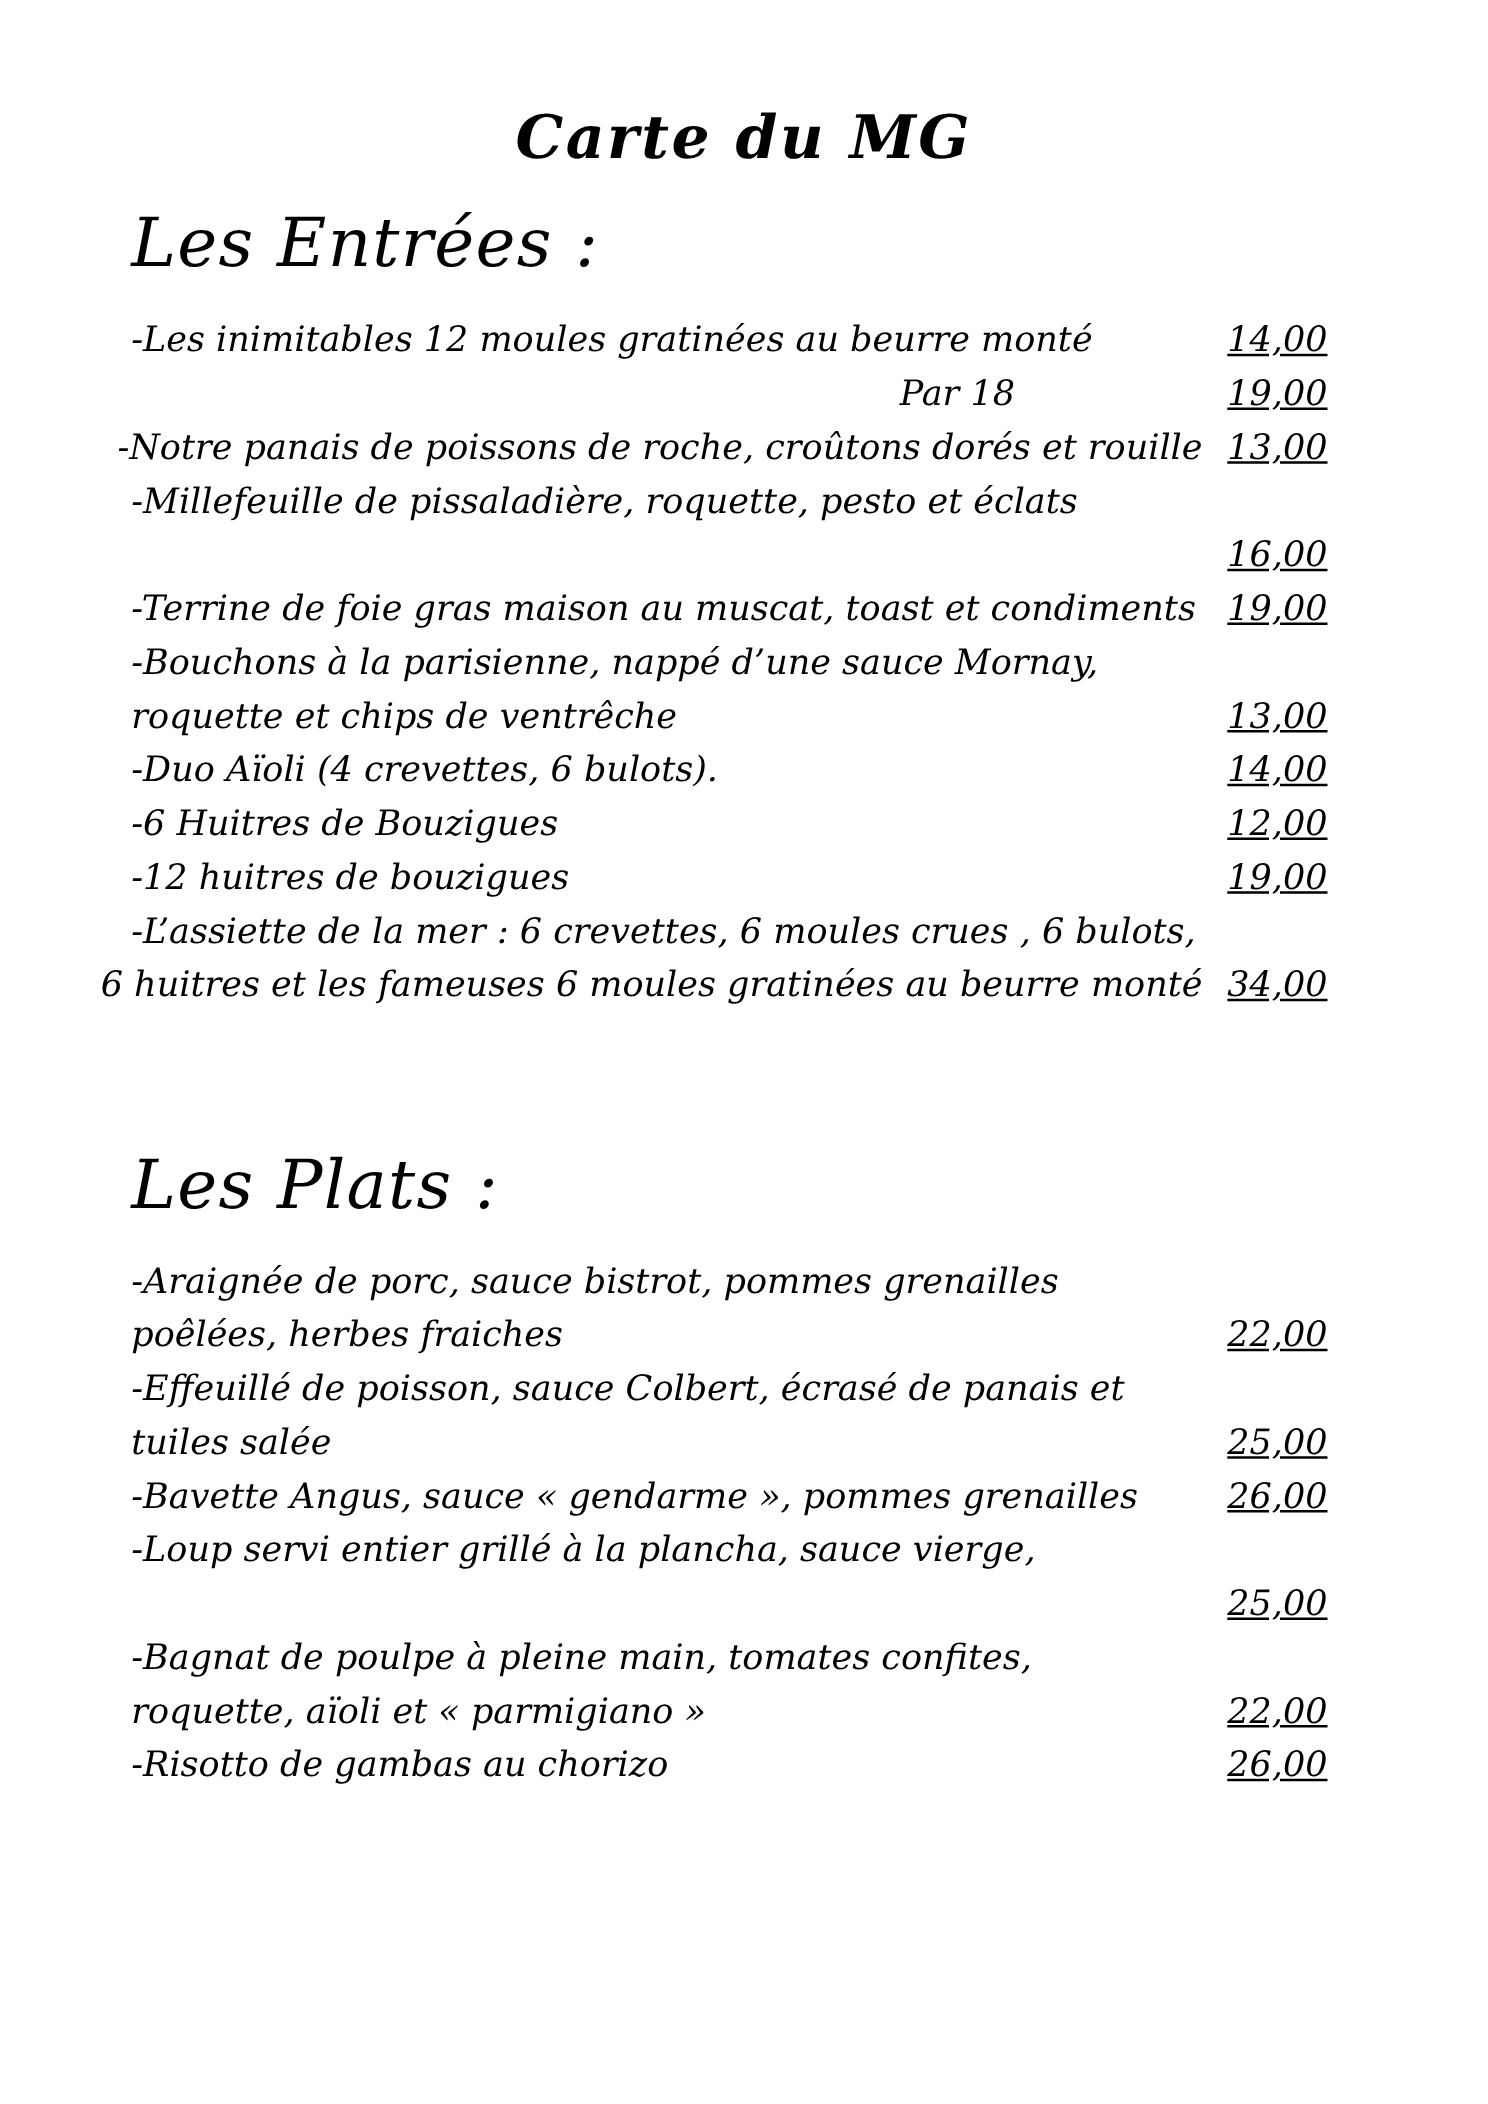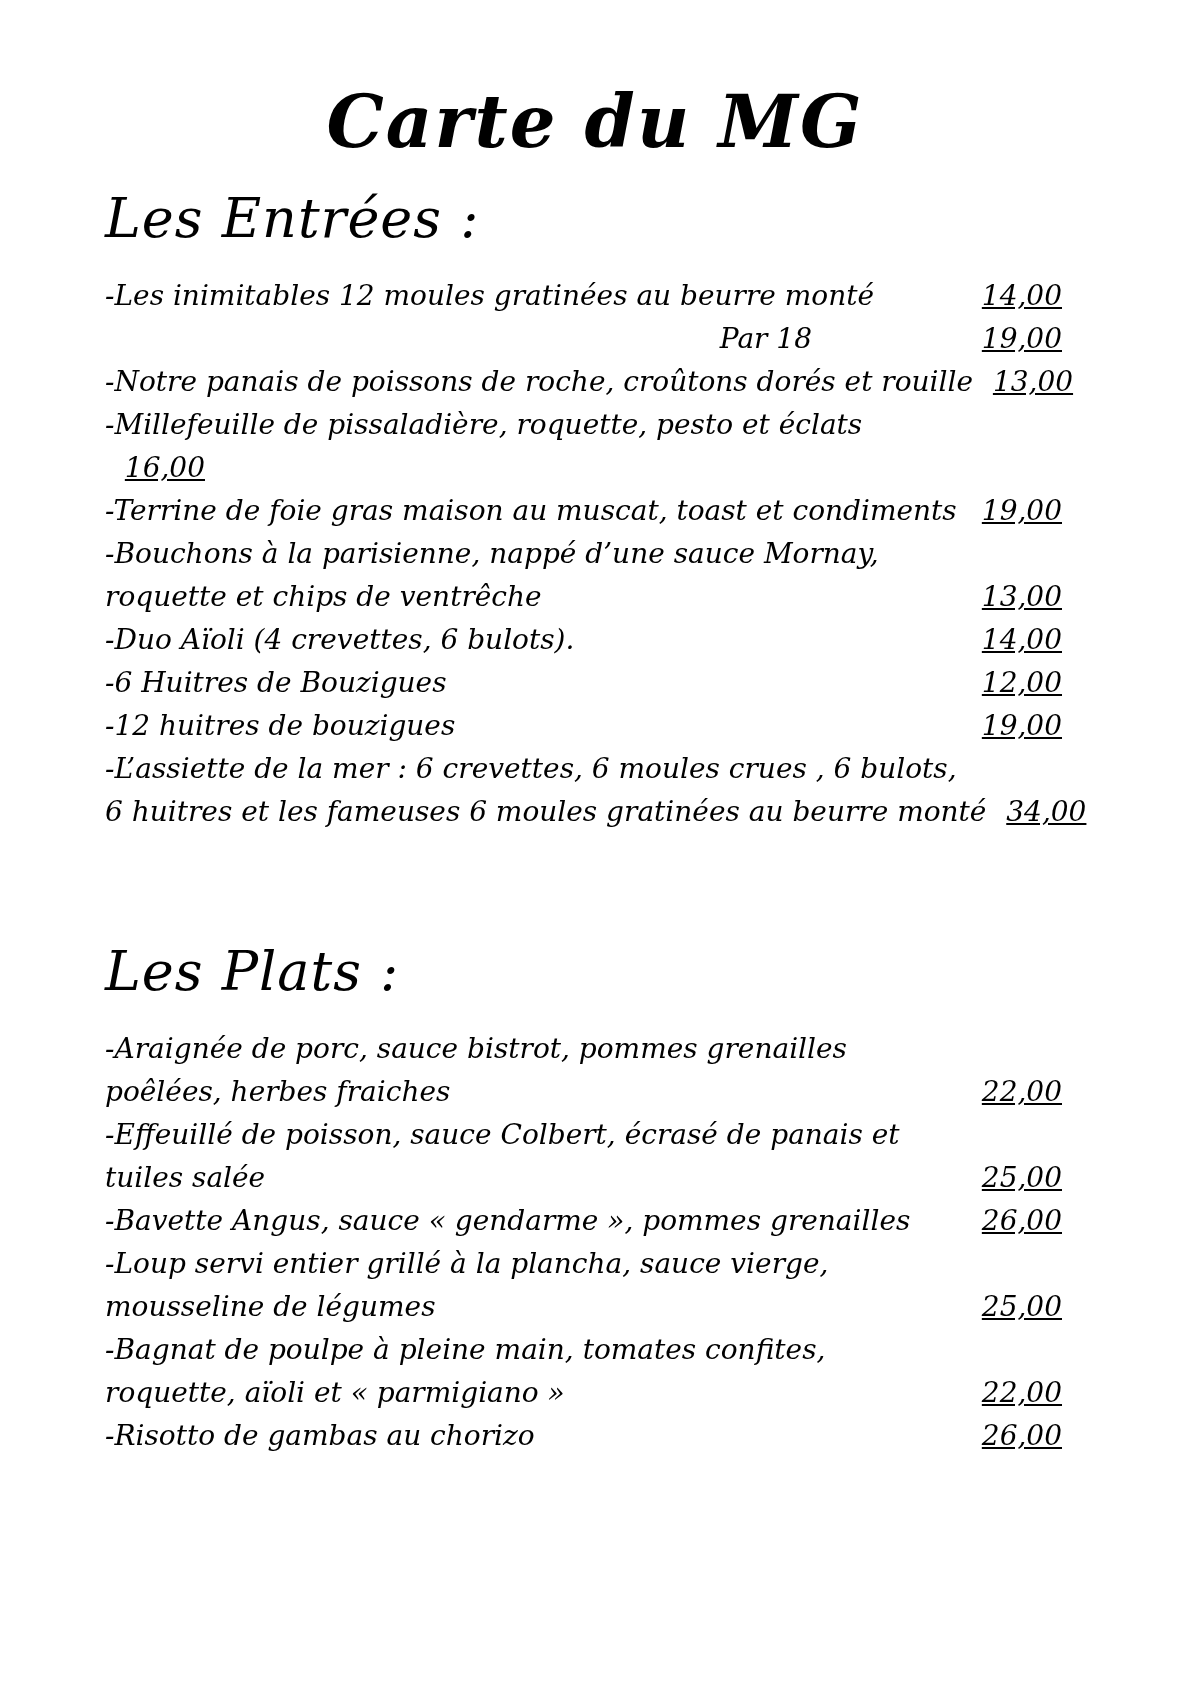--- a/index.html
+++ b/index.html
@@ -16,21 +16,21 @@
     overflow: hidden;
   }
   .page {
     width: 1190px;
     height: 1683px;
     background: #ffffff;
   }
   .title {
     margin: 86px 0 0 0;
     text-align: center;
-    font-size: 72px;
+    font-size: 48px;
     line-height: 1;
     font-style: italic;
     font-weight: bold;
     letter-spacing: 2px;
   }
   .menu-body {
     padding: 0 128px 0 105px;
   }
   .section-heading {
     margin: 0;
@@ -44,20 +44,21 @@
   .section-plats   .section-heading { margin-top: 112px; }
   .items { margin-top: 28px; }
   .section-plats .items { }
   .row {
     display: flex;
     align-items: baseline;
     height: 43px;
     font-style: italic;
     font-size: 28px;
     line-height: 43px;
+    justify-content: flex-end;
   }
   .item-text {
     flex: 1 1 auto;
     white-space: nowrap;
   }
   .row.align-right .item-text {
     text-align: right;
     padding-right: 150px;
   }
   .item-price {
@@ -153,21 +154,20 @@
           </div>
           <div class="row">
             <span class="item-text">-Bavette Angus, sauce « gendarme », pommes grenailles</span>
             <span class="item-price">26,00</span>
           </div>
           <div class="row">
             <span class="item-text">-Loup servi entier grillé à la plancha, sauce vierge,</span>
             <span class="item-price"></span>
           </div>
           <div class="row">
-            <span class="item-text">mousseline de légumes</span>
             <span class="item-price">25,00</span>
           </div>
           <div class="row">
             <span class="item-text">-Bagnat de poulpe à pleine main, tomates confites,</span>
             <span class="item-price"></span>
           </div>
           <div class="row">
             <span class="item-text">roquette, aïoli et « parmigiano »</span>
             <span class="item-price">22,00</span>
           </div>

